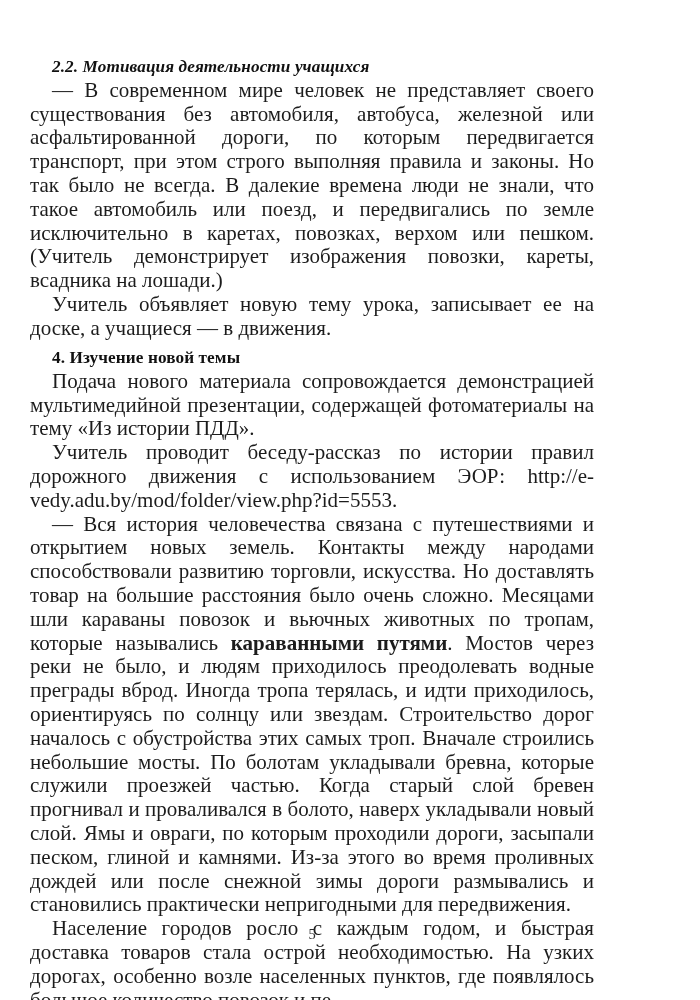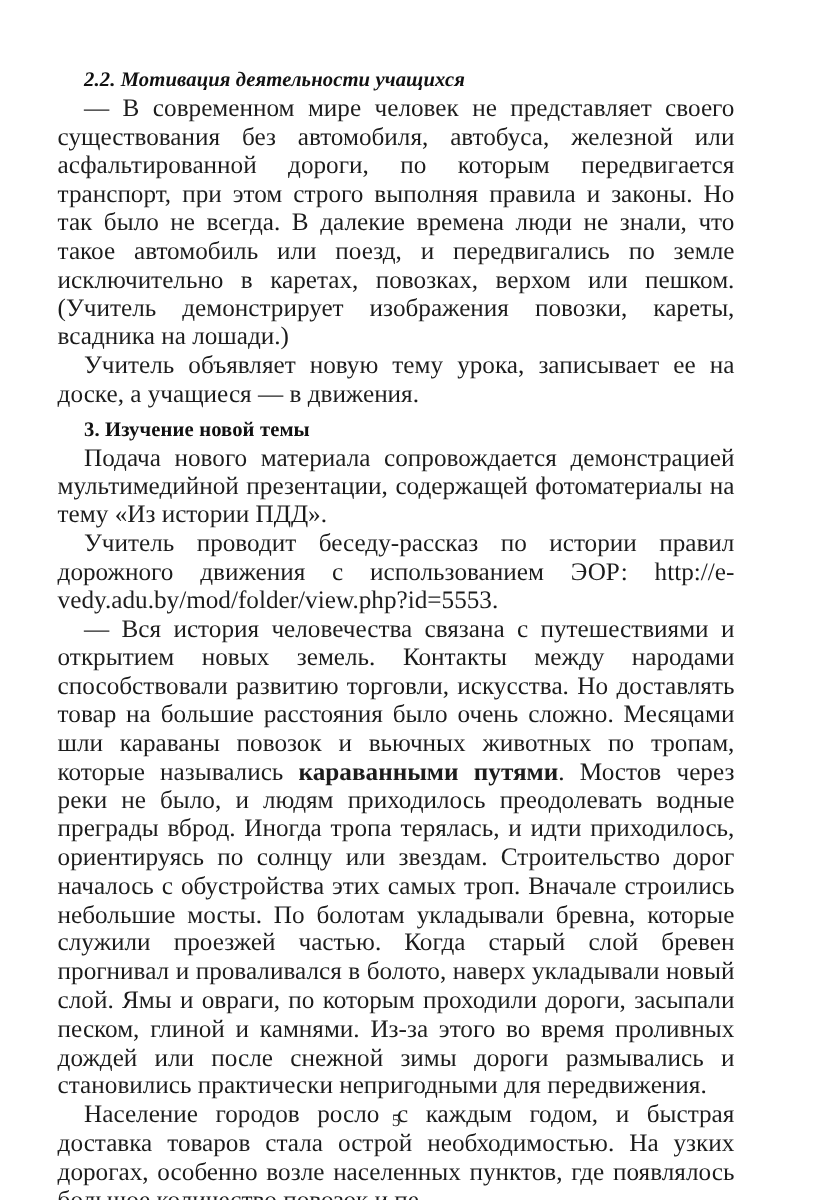--- a/index.html
+++ b/index.html
@@ -11,21 +11,21 @@
     height: 1000px;
     background: #ffffff;
     font-family: "Liberation Serif", "DejaVu Serif", serif;
     color: #1a1a1a;
     overflow: hidden;
     position: relative;
   }
 
   .page {
     position: absolute;
-    left: 48px;
+    left: 30px;
     top: 0;
     width: 564px;
     height: 896px;
     box-sizing: border-box;
   }
 
   .content {
     position: absolute;
     top: 55px;
     left: 0;
@@ -96,21 +96,21 @@
   <div class="content">
 
     <h2 class="heading-italic">2.2. Мотивация деятельности учащихся</h2>
 
     <p class="para">— В современном мире человек не представляет своего существования без автомобиля, автобуса, железной или асфальтированной дороги, по которым передвигается транспорт, при этом строго выполняя правила и законы. Но так было не всегда. В далекие времена люди не знали, что такое автомобиль или поезд, и передвигались по земле исключительно в каретах, повозках, верхом или пешком. (Учитель демонстрирует изображения повозки, кареты, всадника на лошади.)</p>
 
 
 
     <p class="para">Учитель объявляет новую тему урока, записывает ее на доске, а учащиеся — в движения.</p>
 
-    <h2 class="heading-bold heading-spacer-top">3. Изучение новой темы</h2>
+    <h2 class="heading-bold heading-spacer-top">4. Изучение новой темы</h2>
 
     <p class="para">Подача нового материала сопровождается демонстрацией мультимедийной презентации, содержащей фотоматериалы на тему «Из истории ПДД».</p>
 
     <p class="para">Учитель проводит беседу-рассказ по истории правил дорожного движения с использованием ЭОР: http://e-vedy.adu.by/mod/folder/view.php?id=5553.</p>
 
     <p class="para"><span>— Вся история человечества связана с путешествиями и открытием новых земель. Контакты между народами способствовали развитию торговли, искусства. Но доставлять товар на большие расстояния было очень сложно. Месяцами шли караваны повозок и вьючных животных по тропам, которые назывались </span><span class="term-bold">караванными путями</span><span>. Мостов через реки не было, и людям приходилось преодолевать водные преграды вброд. Иногда тропа терялась, и идти приходилось, ориентируясь по солнцу или звездам. Строительство дорог началось с обустройства этих самых троп. Вначале строились небольшие мосты. По болотам укладывали бревна, которые служили проезжей частью. Когда старый слой бревен прогнивал и проваливался в болото, наверх укладывали новый слой. Ямы и овраги, по которым проходили дороги, засыпали песком, глиной и камнями. Из-за этого во время проливных дождей или после снежной зимы дороги размывались и становились практически непригодными для передвижения.</span></p>
 
     <p class="para">Население городов росло с каждым годом, и быстрая доставка товаров стала острой необходимостью. На узких дорогах, особенно возле населенных пунктов, где появлялось большое количество повозок и пе-</p>
 
   </div>

